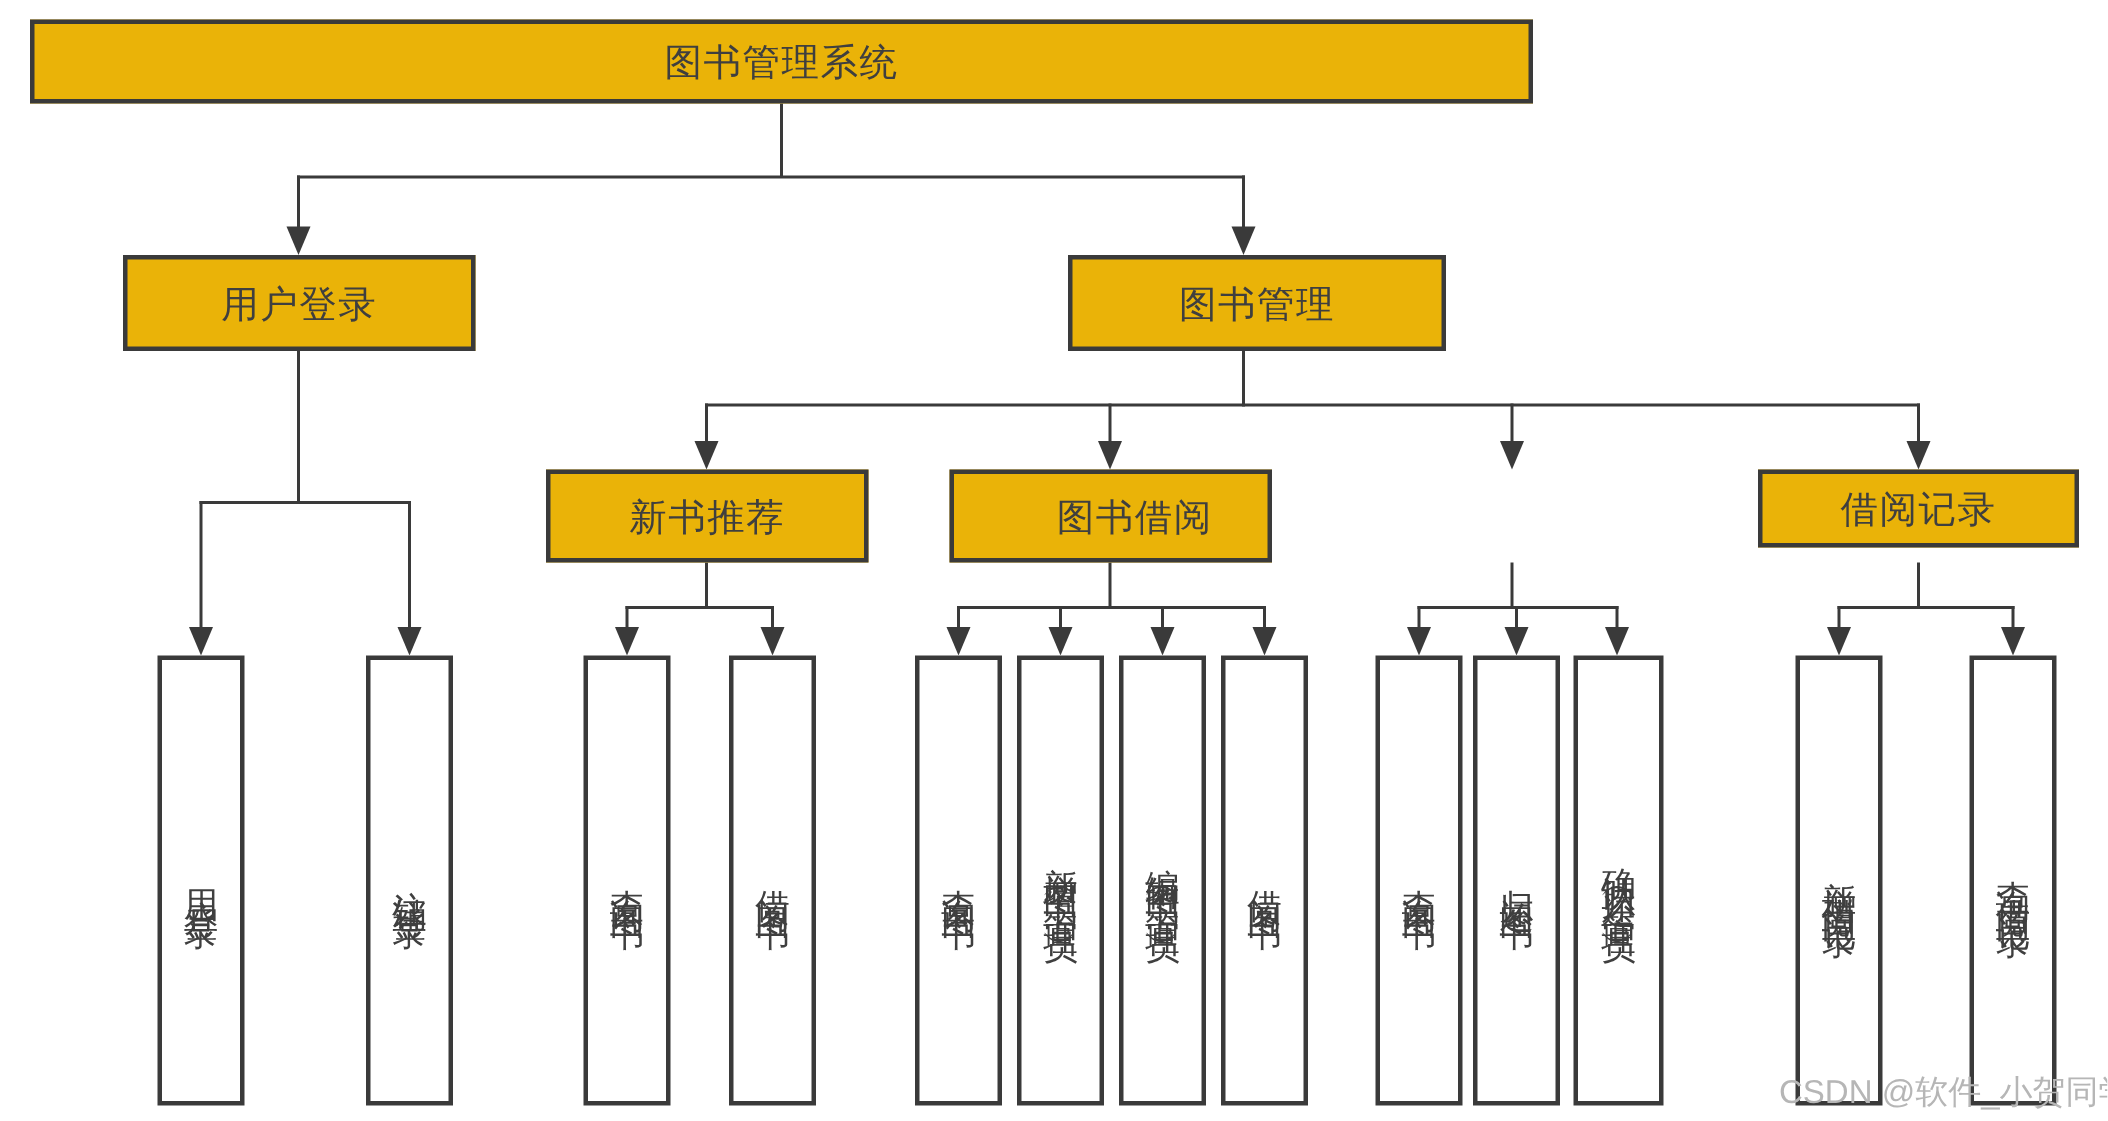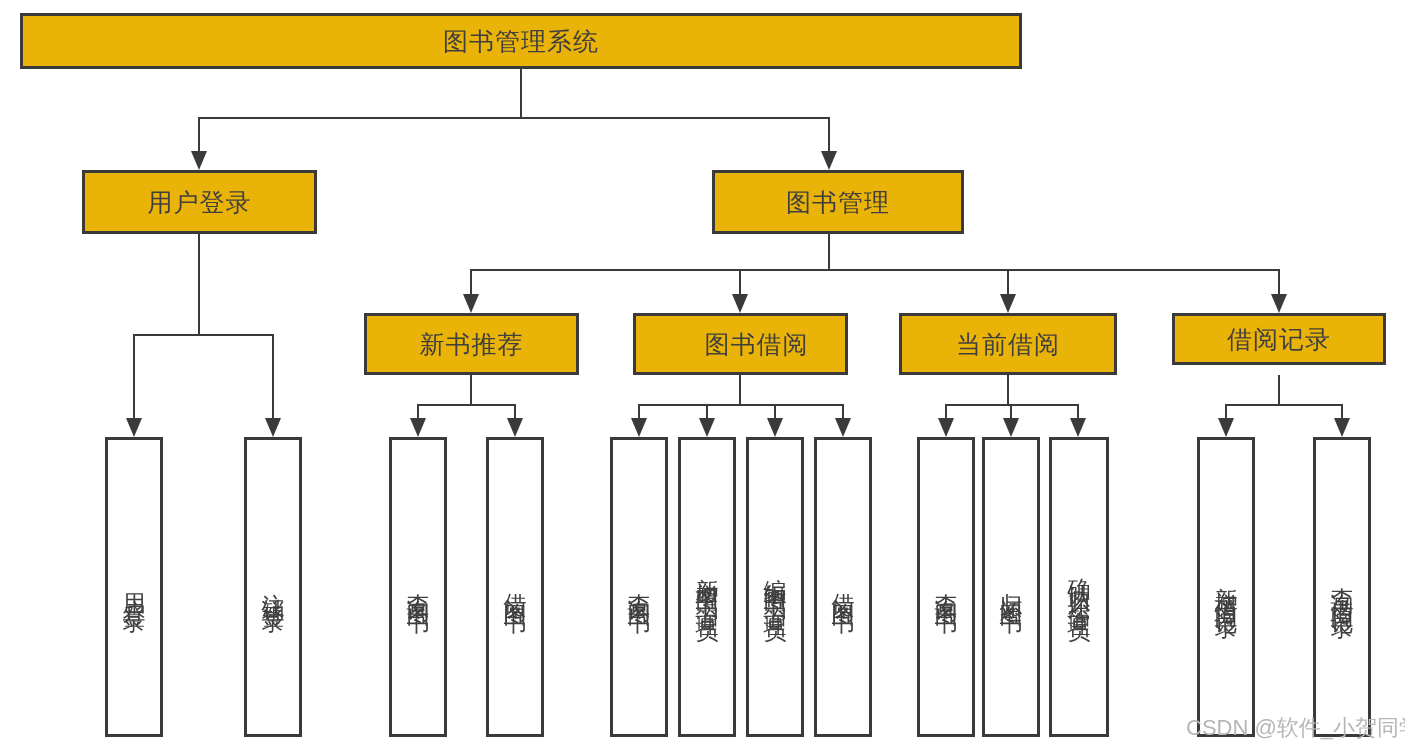--- a/index.html
+++ b/index.html
@@ -106,23 +106,20 @@
   <div class="node" style="left:712px;top:170px;width:252px;height:64px;">
     <span>图书管理</span>
   </div>
 
   <div class="node" style="left:364px;top:313px;width:215px;height:62px;">
     <span>新书推荐</span>
   </div>
   <div class="node" style="left:633px;top:313px;width:215px;height:62px;padding-left:32px;">
     <span>图书借阅</span>
   </div>
-  <div class="node" style="left:899px;top:313px;width:218px;height:62px;">
-    <span>当前借阅</span>
-  </div>
   <div class="node" style="left:1172px;top:313px;width:214px;height:52px;">
     <span>借阅记录</span>
   </div>
 
   <div class="vnode" style="left:105px;">
     <span>用户登录</span>
   </div>
   <div class="vnode" style="left:244px;">
     <span>注销登录</span>
   </div>

